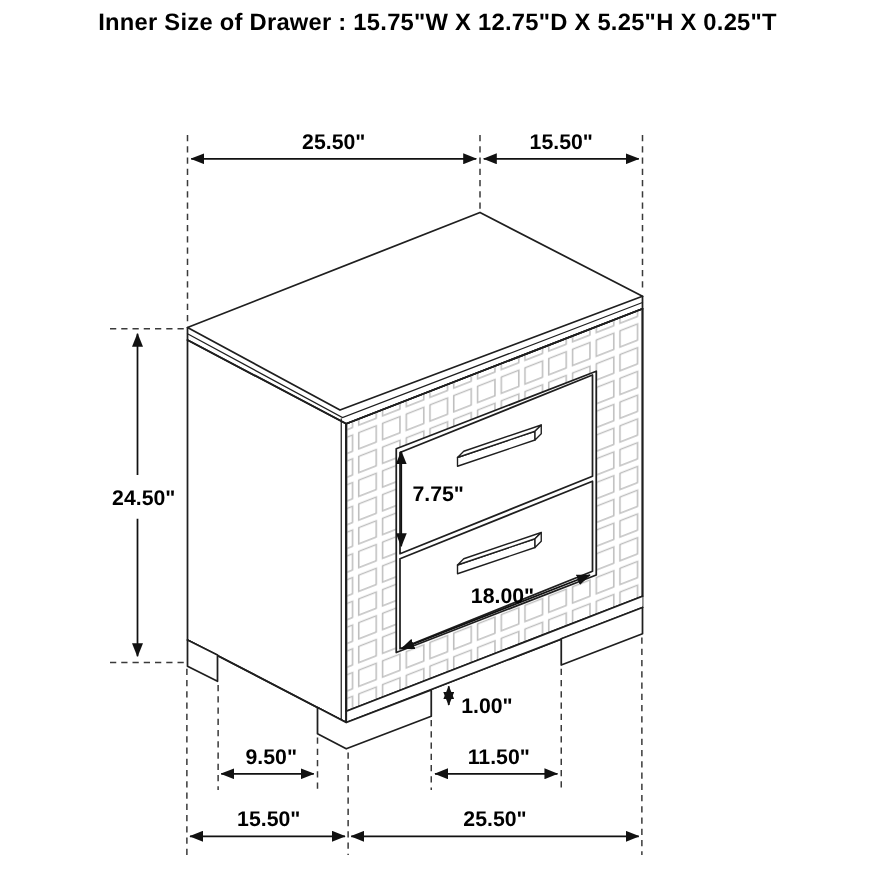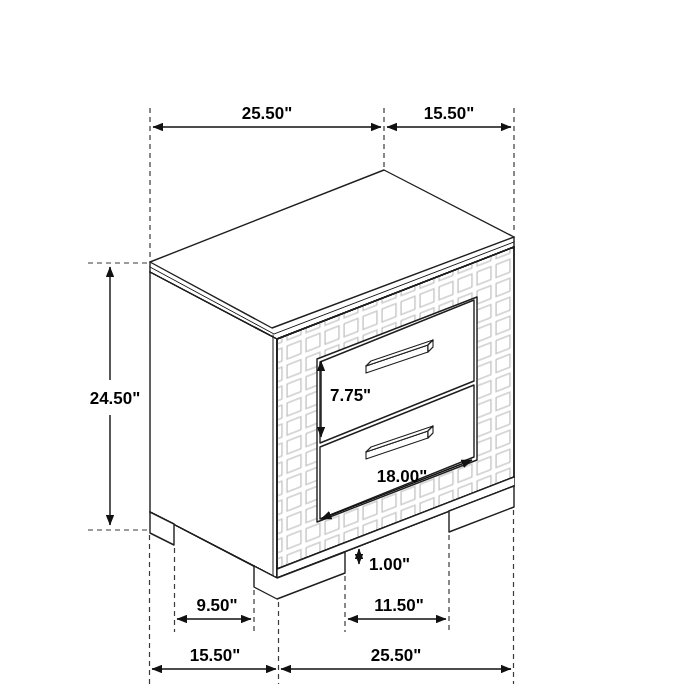--- a/index.html
+++ b/index.html
@@ -23,20 +23,21 @@
   .thin{fill:none;stroke:#1f1f1f;stroke-width:1;stroke-linecap:round;}
   .dash{fill:none;stroke:#3a3a3a;stroke-width:1.2;stroke-dasharray:5 4;}
   .dimline{fill:none;stroke:#111111;stroke-width:1.4;}
   .dimtext{font-family:"Liberation Sans", sans-serif;font-size:17px;font-weight:bold;fill:#000000;}
   .arrowhead{fill:#111111;}
 </style>
 </head>
 <body>
 
 <div class="canvas">
+  <div class="title">Inner Size of Drawer : 15.75"W X 12.75"D X 5.25"H X 0.25"T</div>
 
   <svg width="700" height="700" viewBox="0 0 700 700">
     <defs>
       <marker id="arr" viewBox="0 0 10 8" refX="9.5" refY="4" markerWidth="11" markerHeight="8.8" orient="auto-start-reverse" markerUnits="userSpaceOnUse">
         <path class="arrowhead" d="M0,0 L10,4 L0,8 z"></path>
       </marker>
       <pattern id="tex" width="19" height="19" patternUnits="userSpaceOnUse" patternTransform="skewY(-21.3)">
         <rect x="2" y="2" width="14" height="13" fill="none" stroke="#bdbdbd" stroke-width="1.2"></rect>
       </pattern>
     </defs>

